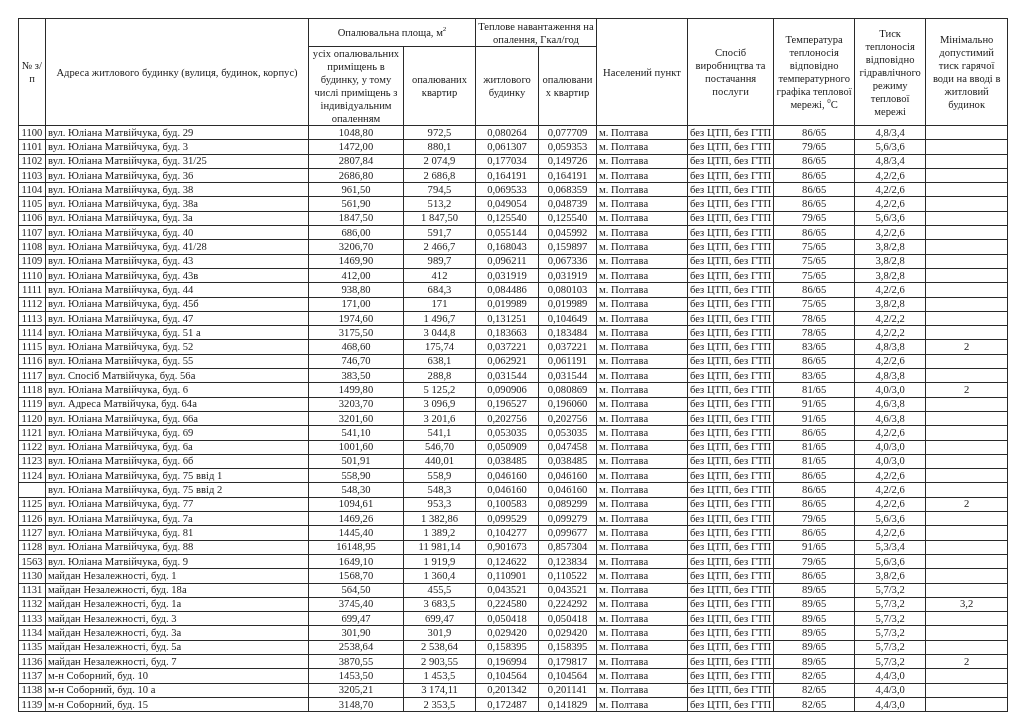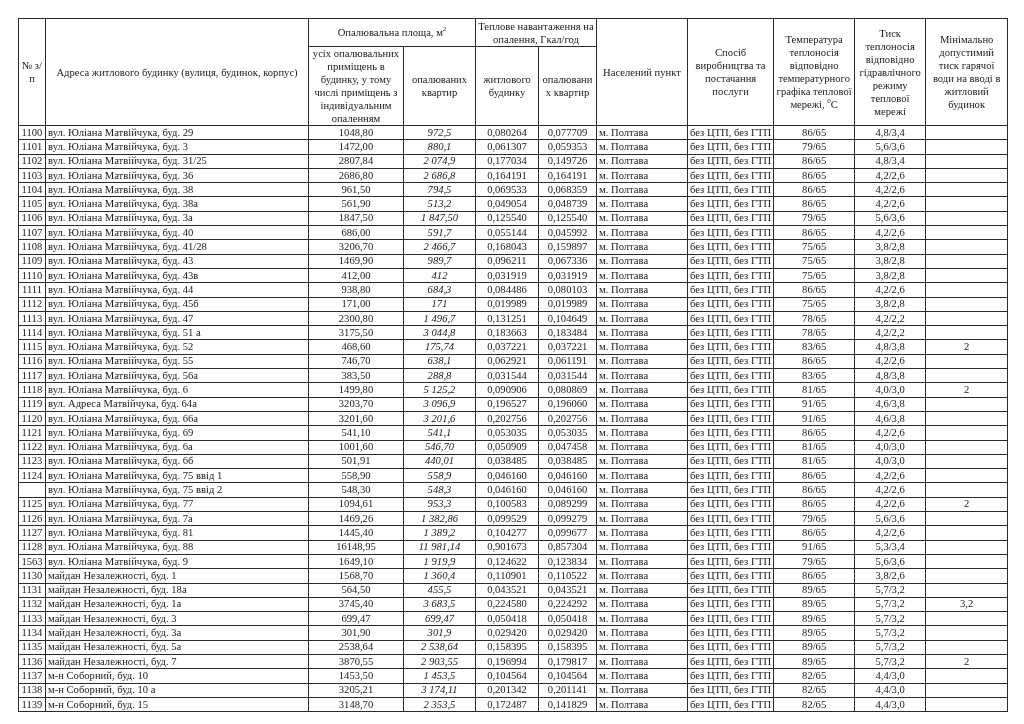--- a/index.html
+++ b/index.html
@@ -4,21 +4,21 @@
 <style>
   html, body { margin:0; padding:0; background:#ffffff; }
   body { width:1024px; height:724px; overflow:hidden; font-family:"Liberation Serif","DejaVu Serif",serif; color:#1a1a1a; }
   table.doc { position:absolute; left:18px; top:18px; border-collapse:collapse; table-layout:fixed; font-size:10.6px; line-height:12px; }
   table.doc th, table.doc td { border:1px solid #2a2a2a; padding:0 2px; overflow:hidden; white-space:nowrap; }
   table.doc th { font-weight:normal; text-align:center; vertical-align:middle; white-space:normal; line-height:13px; }
   table.doc tbody td { height:13.3px; }
   td.num { text-align:center; }
   td.left { text-align:left; }
   td.c { text-align:center; }
-  td.blue-l { border-left-color:#8a86b8;font-style:italic; }
+  td.blue-l { border-left-color:#8a86b8; }
   td.blue-r { border-right-color:#8a86b8;margin-top:31px; }
   th.h1 { height:27px; }
   th.h2 { height:78px; }
   sup { font-size:7px; line-height:0; }
 </style>
 </head>
 <body>
 
 <table class="doc">
   <colgroup>
@@ -219,21 +219,21 @@
     <td class="num">0,019989</td>
     <td class="left">м. Полтава</td>
     <td class="left">без ЦТП, без ГТП</td>
     <td class="c">75/65</td>
     <td class="c">3,8/2,8</td>
     <td class="c"></td>
   </tr>
       <tr>
     <td class="c">1113</td>
     <td class="left">вул. Юліана Матвійчука, буд. 47</td>
-    <td class="num blue-r">2300,80</td>
+    <td class="num blue-r">1974,60</td>
     <td class="num blue-l">1 496,7</td>
     <td class="num">0,131251</td>
     <td class="num">0,104649</td>
     <td class="left">м. Полтава</td>
     <td class="left">без ЦТП, без ГТП</td>
     <td class="c">78/65</td>
     <td class="c">4,2/2,2</td>
     <td class="c"></td>
   </tr>
       <tr>
@@ -270,21 +270,21 @@
     <td class="num">0,062921</td>
     <td class="num">0,061191</td>
     <td class="left">м. Полтава</td>
     <td class="left">без ЦТП, без ГТП</td>
     <td class="c">86/65</td>
     <td class="c">4,2/2,6</td>
     <td class="c"></td>
   </tr>
       <tr>
     <td class="c">1117</td>
-    <td class="left">вул. Юліана Матвійчука, буд. 56а</td>
+    <td class="left">вул. Спосіб Матвійчука, буд. 56а</td>
     <td class="num blue-r">383,50</td>
     <td class="num blue-l">288,8</td>
     <td class="num">0,031544</td>
     <td class="num">0,031544</td>
     <td class="left">м. Полтава</td>
     <td class="left">без ЦТП, без ГТП</td>
     <td class="c">83/65</td>
     <td class="c">4,8/3,8</td>
     <td class="c"></td>
   </tr>

